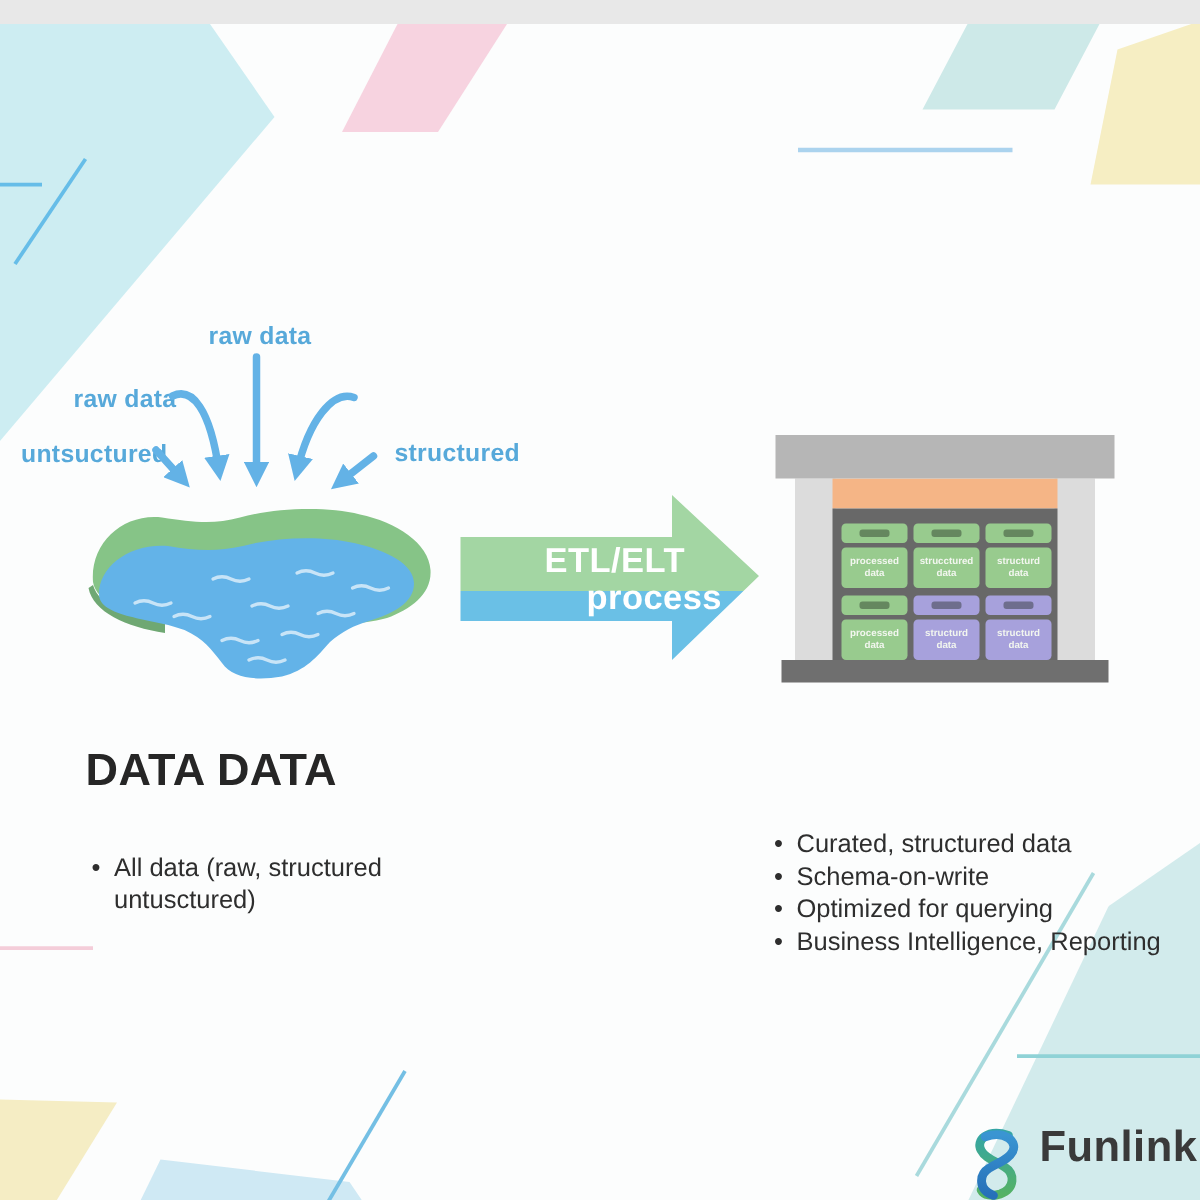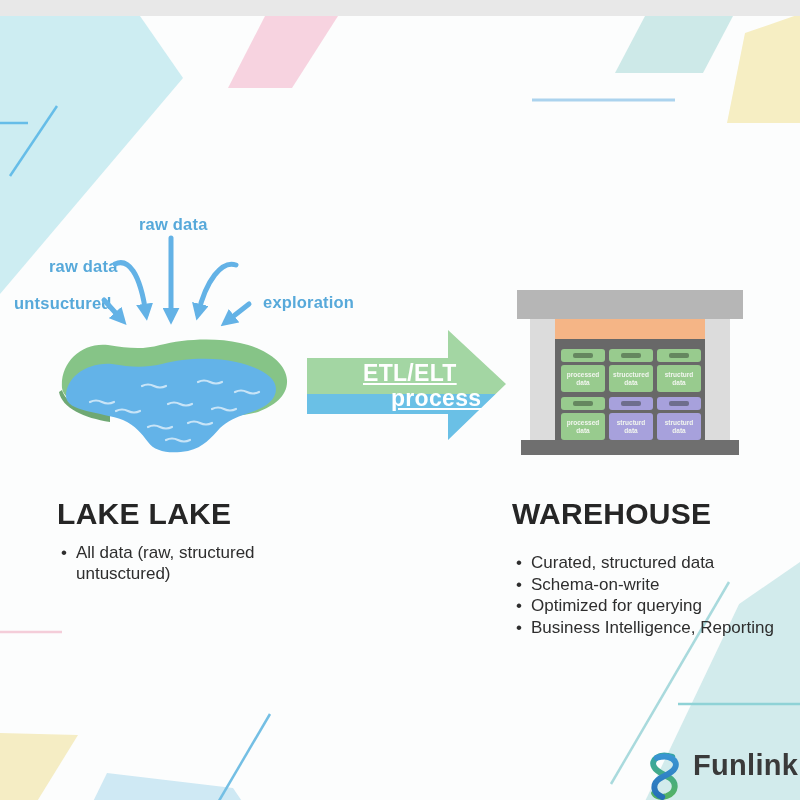--- a/index.html
+++ b/index.html
@@ -29,21 +29,21 @@
     color:#2e2e2e;font-size:17px;line-height:21px;
   }
   ul.bullets li{position:relative;padding-left:16px;margin:0 0 .5px 0;}
   ul.bullets li::before{content:"\2022";position:absolute;left:1px;top:0;color:#2e2e2e;}
   .lake-bullets{width:242px;}
   .wh-bullets{width:290px;}
 
   
   .etl-text{
     position:absolute;color:#ffffff;font-size:23px;font-weight:800;
-    white-space:nowrap;letter-spacing:.3px;text-decoration:underline;
+    white-space:nowrap;letter-spacing:.3px;
   }
 
   
   .wh{position:absolute;left:515px;top:274px;width:230px;height:165px;}
   .wh .roof{position:absolute;left:2px;top:0;width:226px;height:29px;background:#b6b6b6;}
   .wh .pillar{position:absolute;top:29px;width:27px;height:121px;background:#dcdcdc;}
   .wh .pillar.left{left:15px;}
   .wh .pillar.right{left:188px;}
   .wh .lintel{position:absolute;left:40px;top:29px;width:150px;height:20px;background:#f5b586;}
   .wh .interior{position:absolute;left:40px;top:49px;width:150px;height:101px;background:#686868;}
@@ -82,21 +82,21 @@
     <polygon points="690,622 800,546 800,800 640,800" fill="#d2ebec"></polygon>
     <polygon points="718,540 762,540 638,800 594,800" fill="#fcfdfd"></polygon>
     <line x1="729" y1="566" x2="611" y2="768" stroke="#a9dadd" stroke-width="2.5"></line>
     <line x1="678" y1="688" x2="800" y2="688" stroke="#8fd2d6" stroke-width="2.5"></line>
     <line x1="0" y1="616" x2="62" y2="616" stroke="#f4cdd9" stroke-width="2.5"></line>
   </svg>
 
   <span class="inflow-label" style="left:139px;top:199px">raw data</span>
   <span class="inflow-label" style="left:49px;top:241px">raw data</span>
   <span class="inflow-label" style="left:14px;top:278px">untsuctured</span>
-  <span class="inflow-label" style="left:263px;top:277px">exploration</span>
+  <span class="inflow-label" style="left:263px;top:277px">structured</span>
 
   <svg class="abs" style="left:88px;top:216px" width="180" height="112" viewBox="0 0 180 112">
     <defs>
       <marker id="ah" viewBox="0 0 10 10" refX="6" refY="5" markerWidth="3.4" markerHeight="3.4" orient="auto-start-reverse">
         <path d="M0,0 L10,5 L0,10 Z" fill="#63b2e6"></path>
       </marker>
     </defs>
     <g stroke="#63b2e6" stroke-width="5" fill="none" stroke-linecap="round">
       <path d="M 83 6 L 83 86" marker-end="url(#ah)"></path>
       <path d="M 27 32 C 40 26, 52 40, 58 82" marker-end="url(#ah)"></path>
@@ -172,24 +172,23 @@
         <div class="slot"></div>
       </div>
     <div class="crate handle crate-purple" style="left:142px;top:107px">
         <div class="slot"></div>
       </div>
     <div class="crate box crate-green" style="left:46px;top:123px">processed data</div>
     <div class="crate box crate-purple" style="left:94px;top:123px">structurd data</div>
     <div class="crate box crate-purple" style="left:142px;top:123px">structurd data</div>
   </div>
 
-  <span class="big-title" style="left:57px;top:481px">LAKE LAKE</span>
-  <span class="big-title" style="left:512px;top:481px">WAREHOUSE</span>
-
-  <ul class="bullets lake-bullets" style="left:60px;top:526px">
+  <span class="big-title" style="left:57px;top:481px">DATA DATA</span>
+
+  <ul class="bullets lake-bullets" style="left:60px;top:552px">
     <li>All data (raw, structured untusctured)</li>
   </ul>
   <ul class="bullets wh-bullets" style="left:515px;top:536px">
     <li>Curated, structured data</li>
     <li>Schema-on-write</li>
     <li>Optimized for querying</li>
     <li>Business Intelligence, Reporting</li>
   </ul>
 
   <div class="logo">

